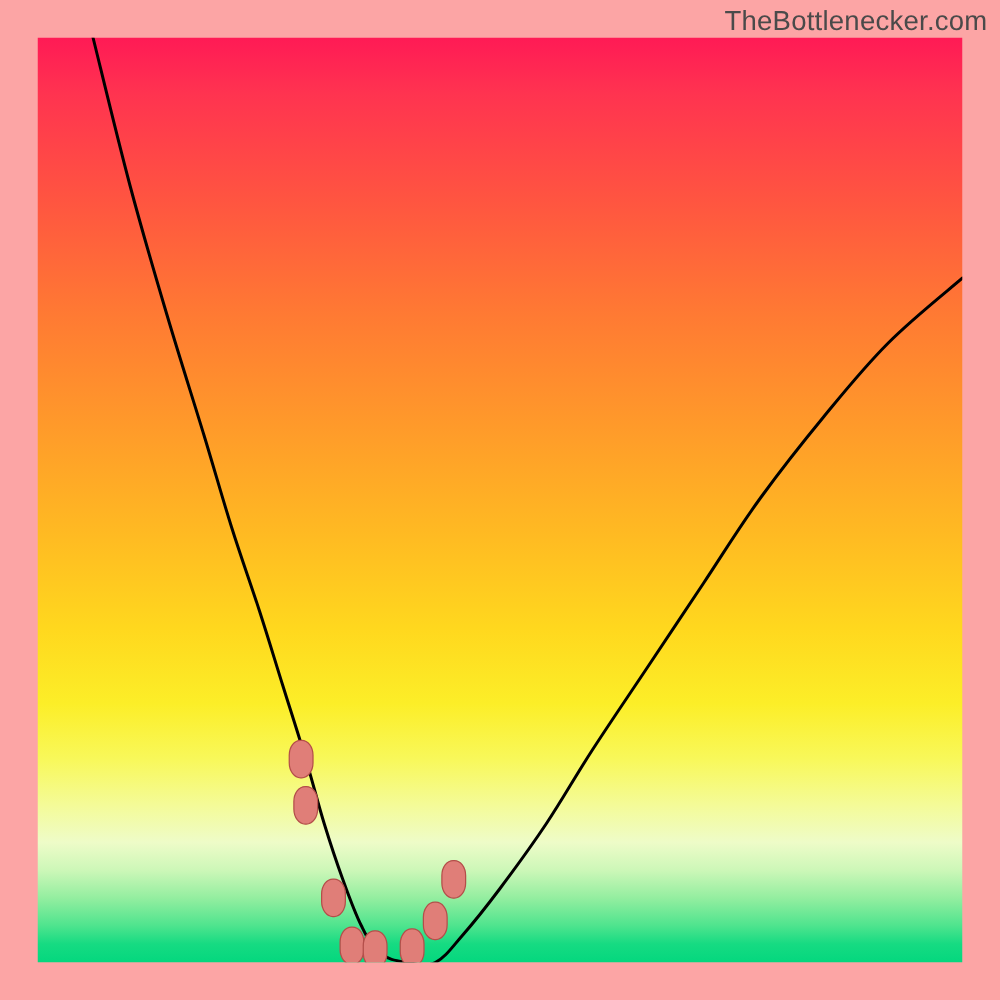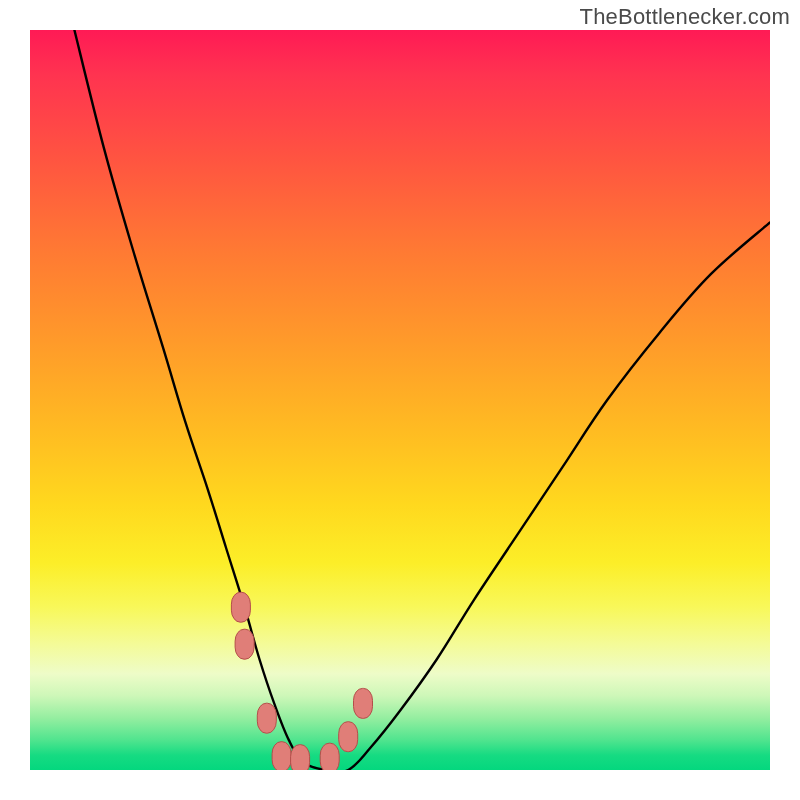--- a/index.html
+++ b/index.html
@@ -10,21 +10,21 @@
     overflow: hidden;
     background: #000;
     font-family: Arial, Helvetica, sans-serif;
   }
   .frame {
     position: absolute;
     left: 0;
     top: 0;
     width: 800px;
     height: 800px;
-    background: #ffffff;
+    background: #fca5a5;
   }
   .plot-area {
     position: absolute;
     left: 30px;
     top: 30px;
     width: 740px;
     height: 740px;
     overflow: hidden;
   }
   .gradient {

